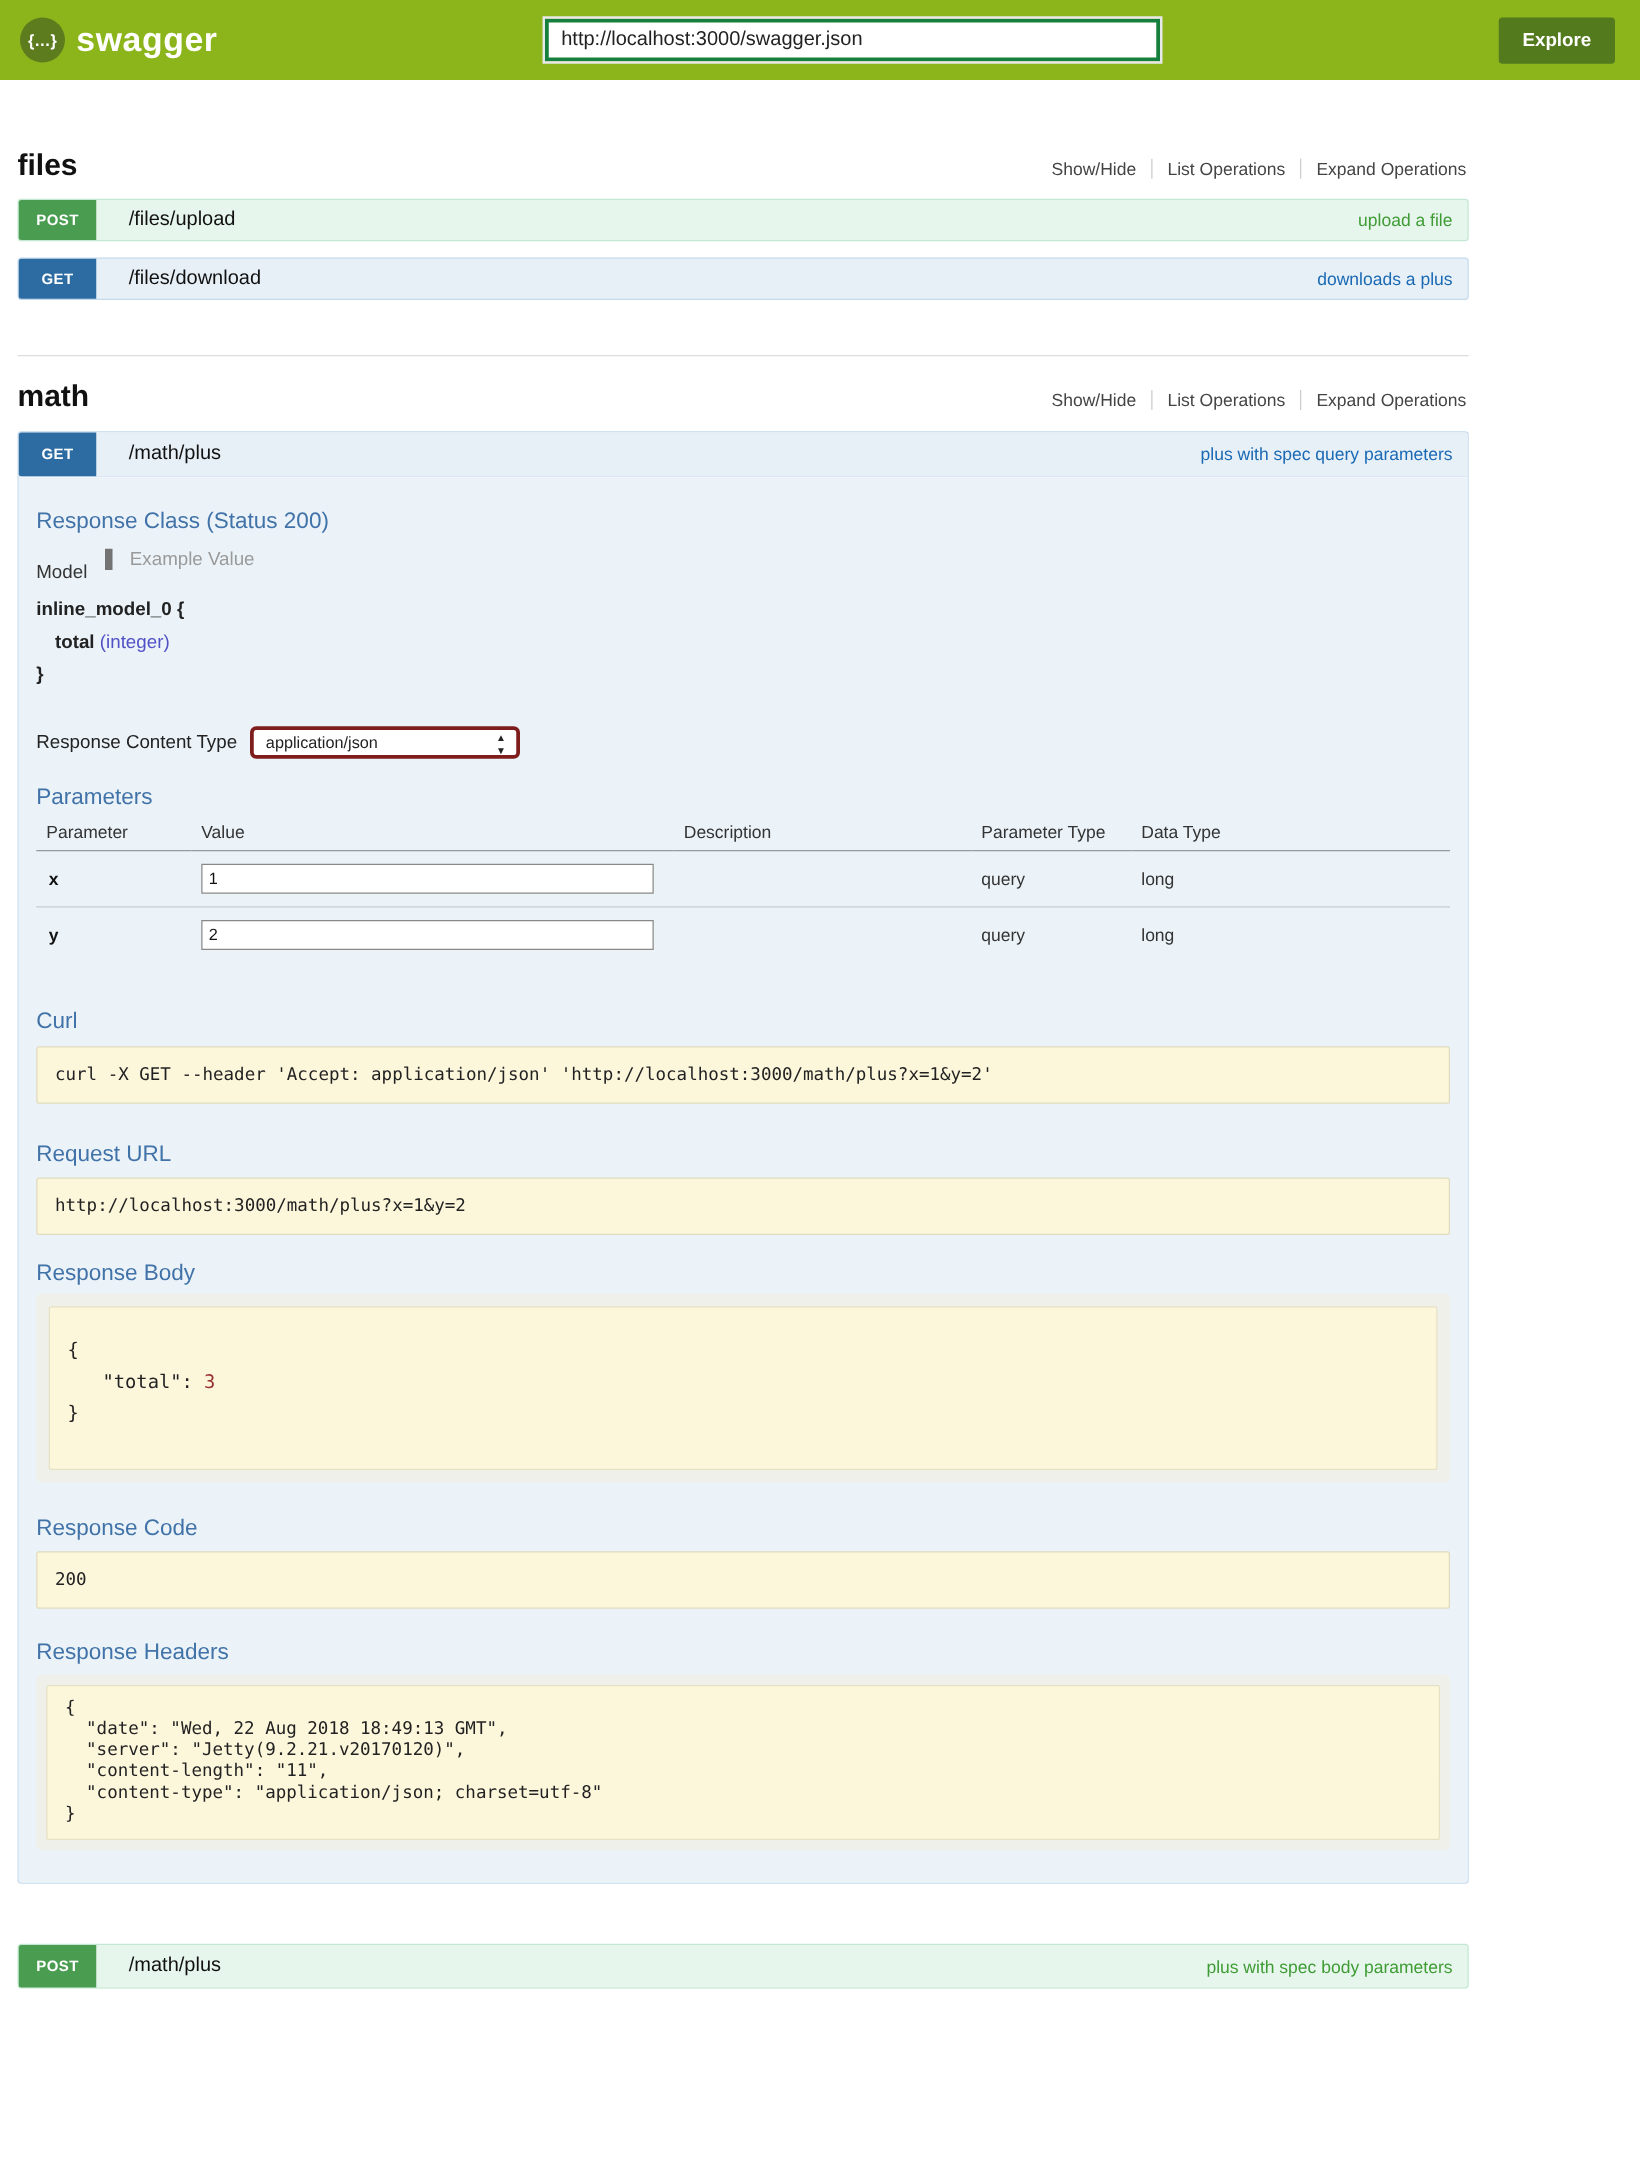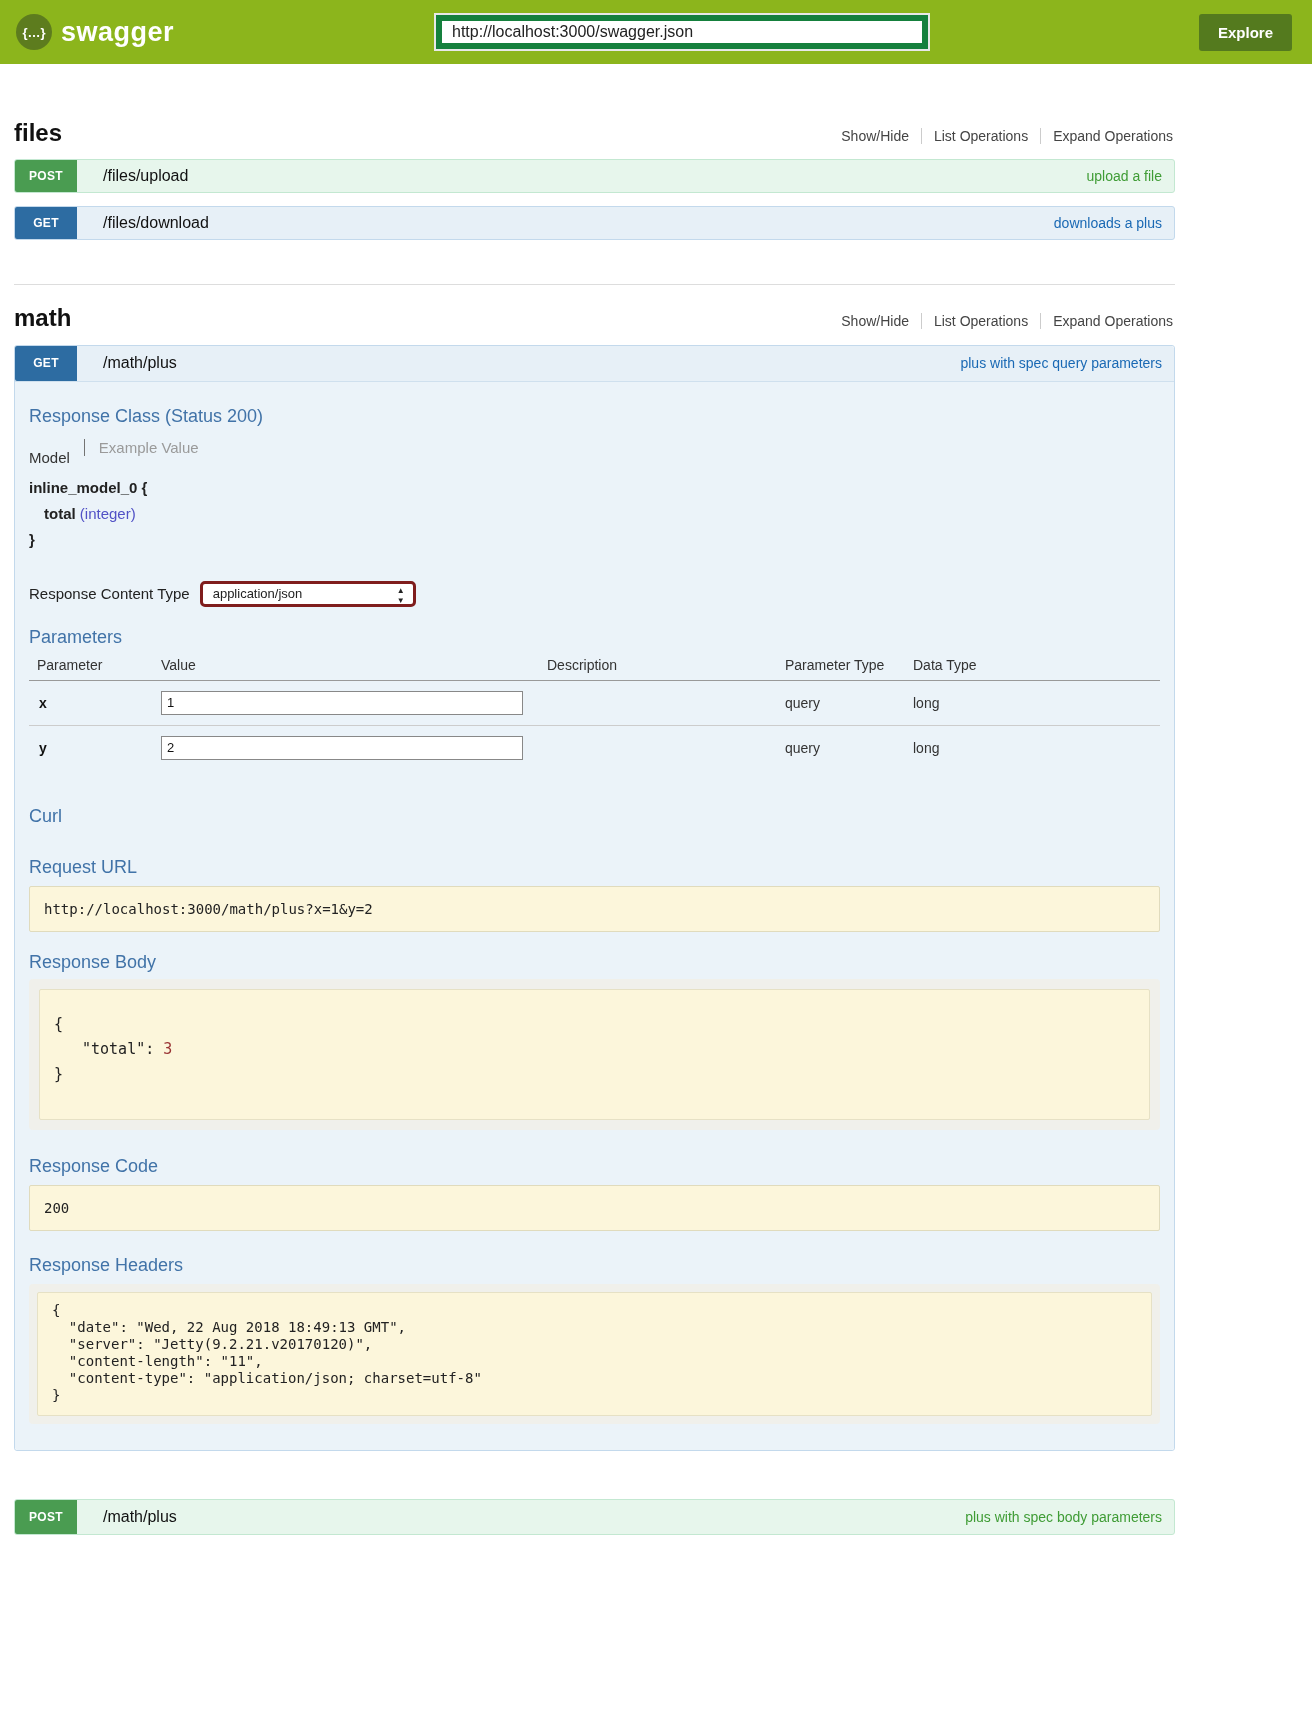--- a/index.html
+++ b/index.html
@@ -5,21 +5,21 @@
   * { box-sizing: border-box; }
   html, body { margin:0; padding:0; background:#fff; }
   body { font-family:"Liberation Sans", sans-serif; color:#333; width:1312px; }
 
   
   .topbar { height:64px; background:#8cb51c; display:flex; align-items:center; padding:0 16px; }
   .logo-wrap { display:flex; align-items:center; gap:9px; width:420px; }
   .logo-circle { width:36px; height:36px; border-radius:50%; background:#5d7c1e; color:#fff;
                  display:flex; align-items:center; justify-content:center; font-weight:bold; font-size:13px; }
   .brand { color:#fff; font-size:27px; font-weight:bold; letter-spacing:0.5px; }
-  .url-input { width:492px; height:34px; border:6px solid #15803d; outline:2px solid #e8e8e8;
+  .url-input { width:492px; height:34px; border:3px solid #15803d; outline:2px solid #e8e8e8;
                padding:0 10px; font-size:16px; font-family:"Liberation Sans", sans-serif; color:#222; }
   .topbar-spacer { flex:1; }
   .explore-btn { background:#547a1e; color:#fff; border:none; border-radius:3px; font-weight:bold;
                  font-size:15px; padding:10px 19px; cursor:pointer; margin-right:4px; }
 
   
   .content { margin:0 0 0 14px; width:1161px; display:flow-root; }
   .api-title { font-size:29px; font-weight:bold; color:#111; margin:47px 0 0; line-height:1; }
 
   .resource-header { display:flex; align-items:baseline; justify-content:space-between; }
@@ -48,21 +48,21 @@
   
   .op-panel { margin-top:13px; border:1px solid #c3d9ec; border-radius:3px; }
   .op-panel .op-row { margin-top:0; border:none; border-bottom:1px solid #cfe0ee; background:#e7f0f7;
                       border-radius:3px 3px 0 0; height:36px; }
   .op-content { background:#ebf3f9; padding:24px 14px 26px; border-radius:0 0 3px 3px; }
 
   .blue-heading { color:#4173a8; font-size:18px; font-weight:normal; line-height:21px; margin:0; }
   .tabs { display:flex; align-items:center; margin-top:8px; height:26px; }
   .tab { font-size:15px; padding:0 14px 0 0; cursor:pointer; }
   .tab.active { color:#333;margin-top:20px; }
-  .tab.inactive { color:#9a9a9a; border-left:1px solid #737373; padding-left:14px; }
+  .tab.inactive { color:#9a9a9a; border-left:6px solid #737373; padding-left:14px; }
 
   .model-sig { margin-top:14px; font-size:15px; color:#222; line-height:26px; }
   .model-sig .strong { font-weight:bold; }
   .model-prop { padding-left:15px; }
   .prop-type { color:#5151c6; }
 
   .rct-row { margin-top:26px; display:flex; align-items:center; height:30px; }
   .rct-label { font-size:15px; color:#222; }
   .select { position:relative; margin-left:10px; background:#fff; border:3px solid #7f1d1d; border-radius:5px;
             height:26px; width:216px; display:flex; align-items:center; padding:0 26px 0 10px;
@@ -219,20 +219,21 @@
             <td><input class="param-input" type="text" value="2" style=""></td>
             <td></td>
             <td>query</td>
             <td>long</td>
           </tr>
         </tbody>
       </table>
 
 
       <h3 class="blue-heading sub-heading">Curl</h3>
+      <div class="code-block">curl -X GET --header 'Accept: application/json' 'http://localhost:3000/math/plus?x=1&amp;y=2'</div>
 
       <h3 class="blue-heading mt30">Request URL</h3>
       <div class="code-block mt8">http://localhost:3000/math/plus?x=1&amp;y=2</div>
 
       <h3 class="blue-heading mt20">Response Body</h3>
       <div class="gray-wrap">
         <div class="json-pre body">
           <div class="line">{</div>
           <div class="line json-indent"><span>"total":</span> <span class="json-num">3</span></div>
           <div class="line">}</div>

